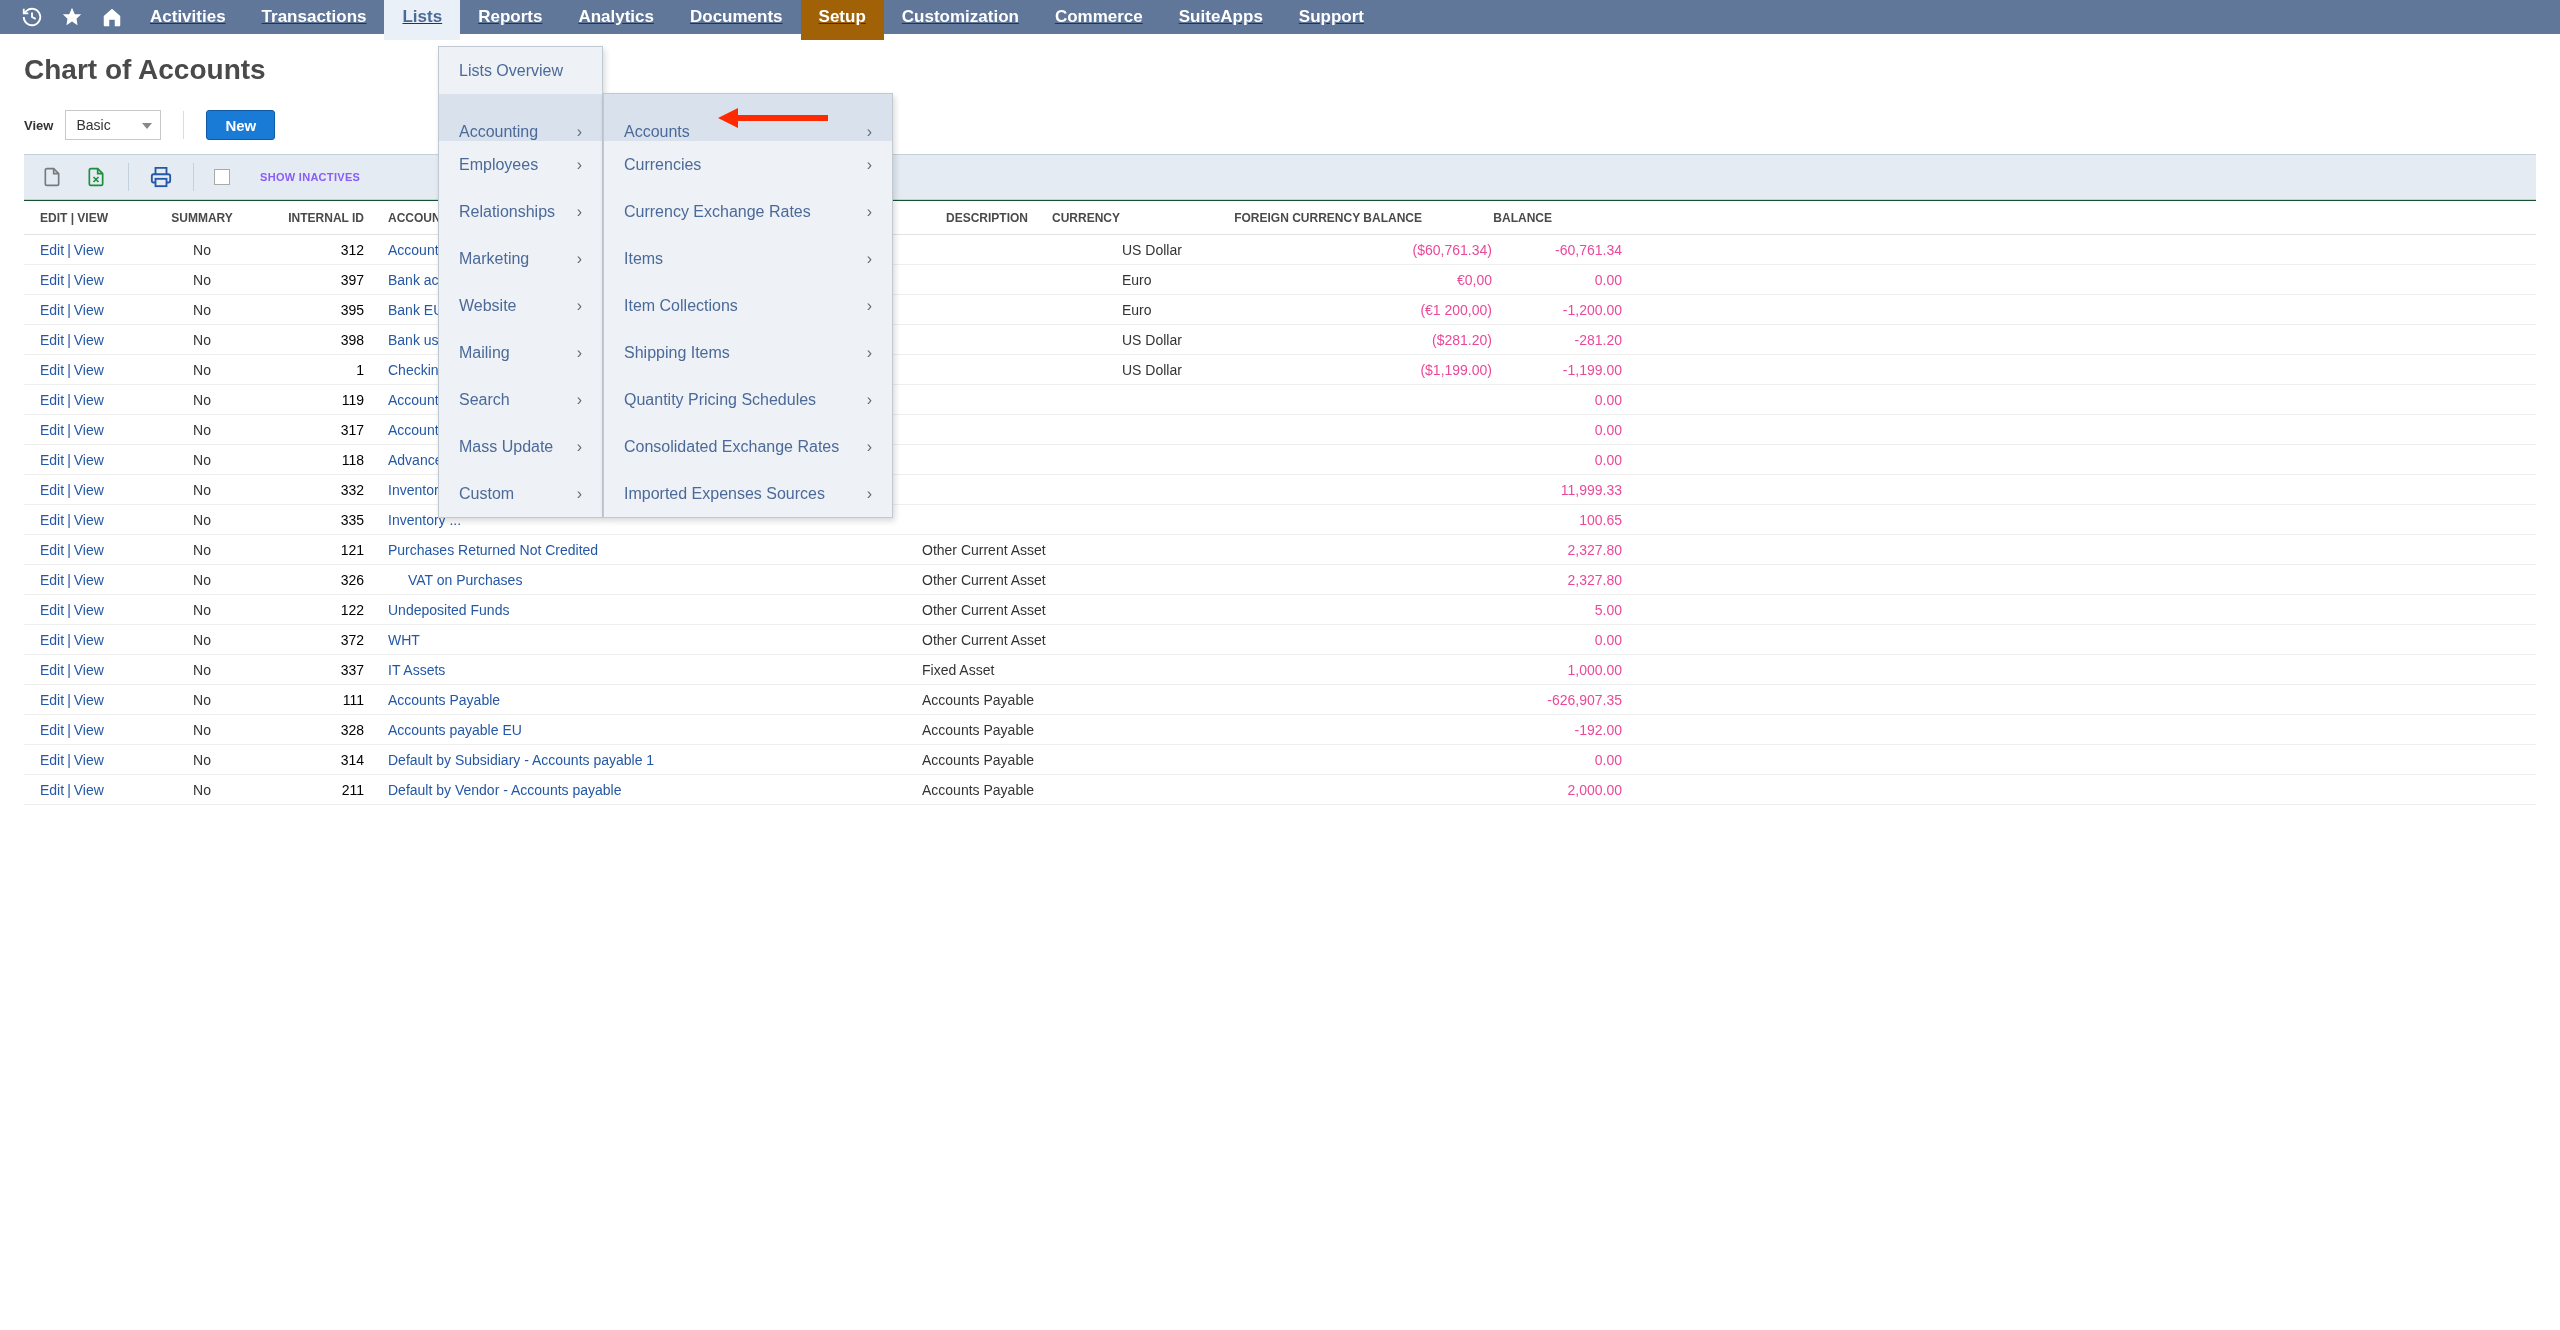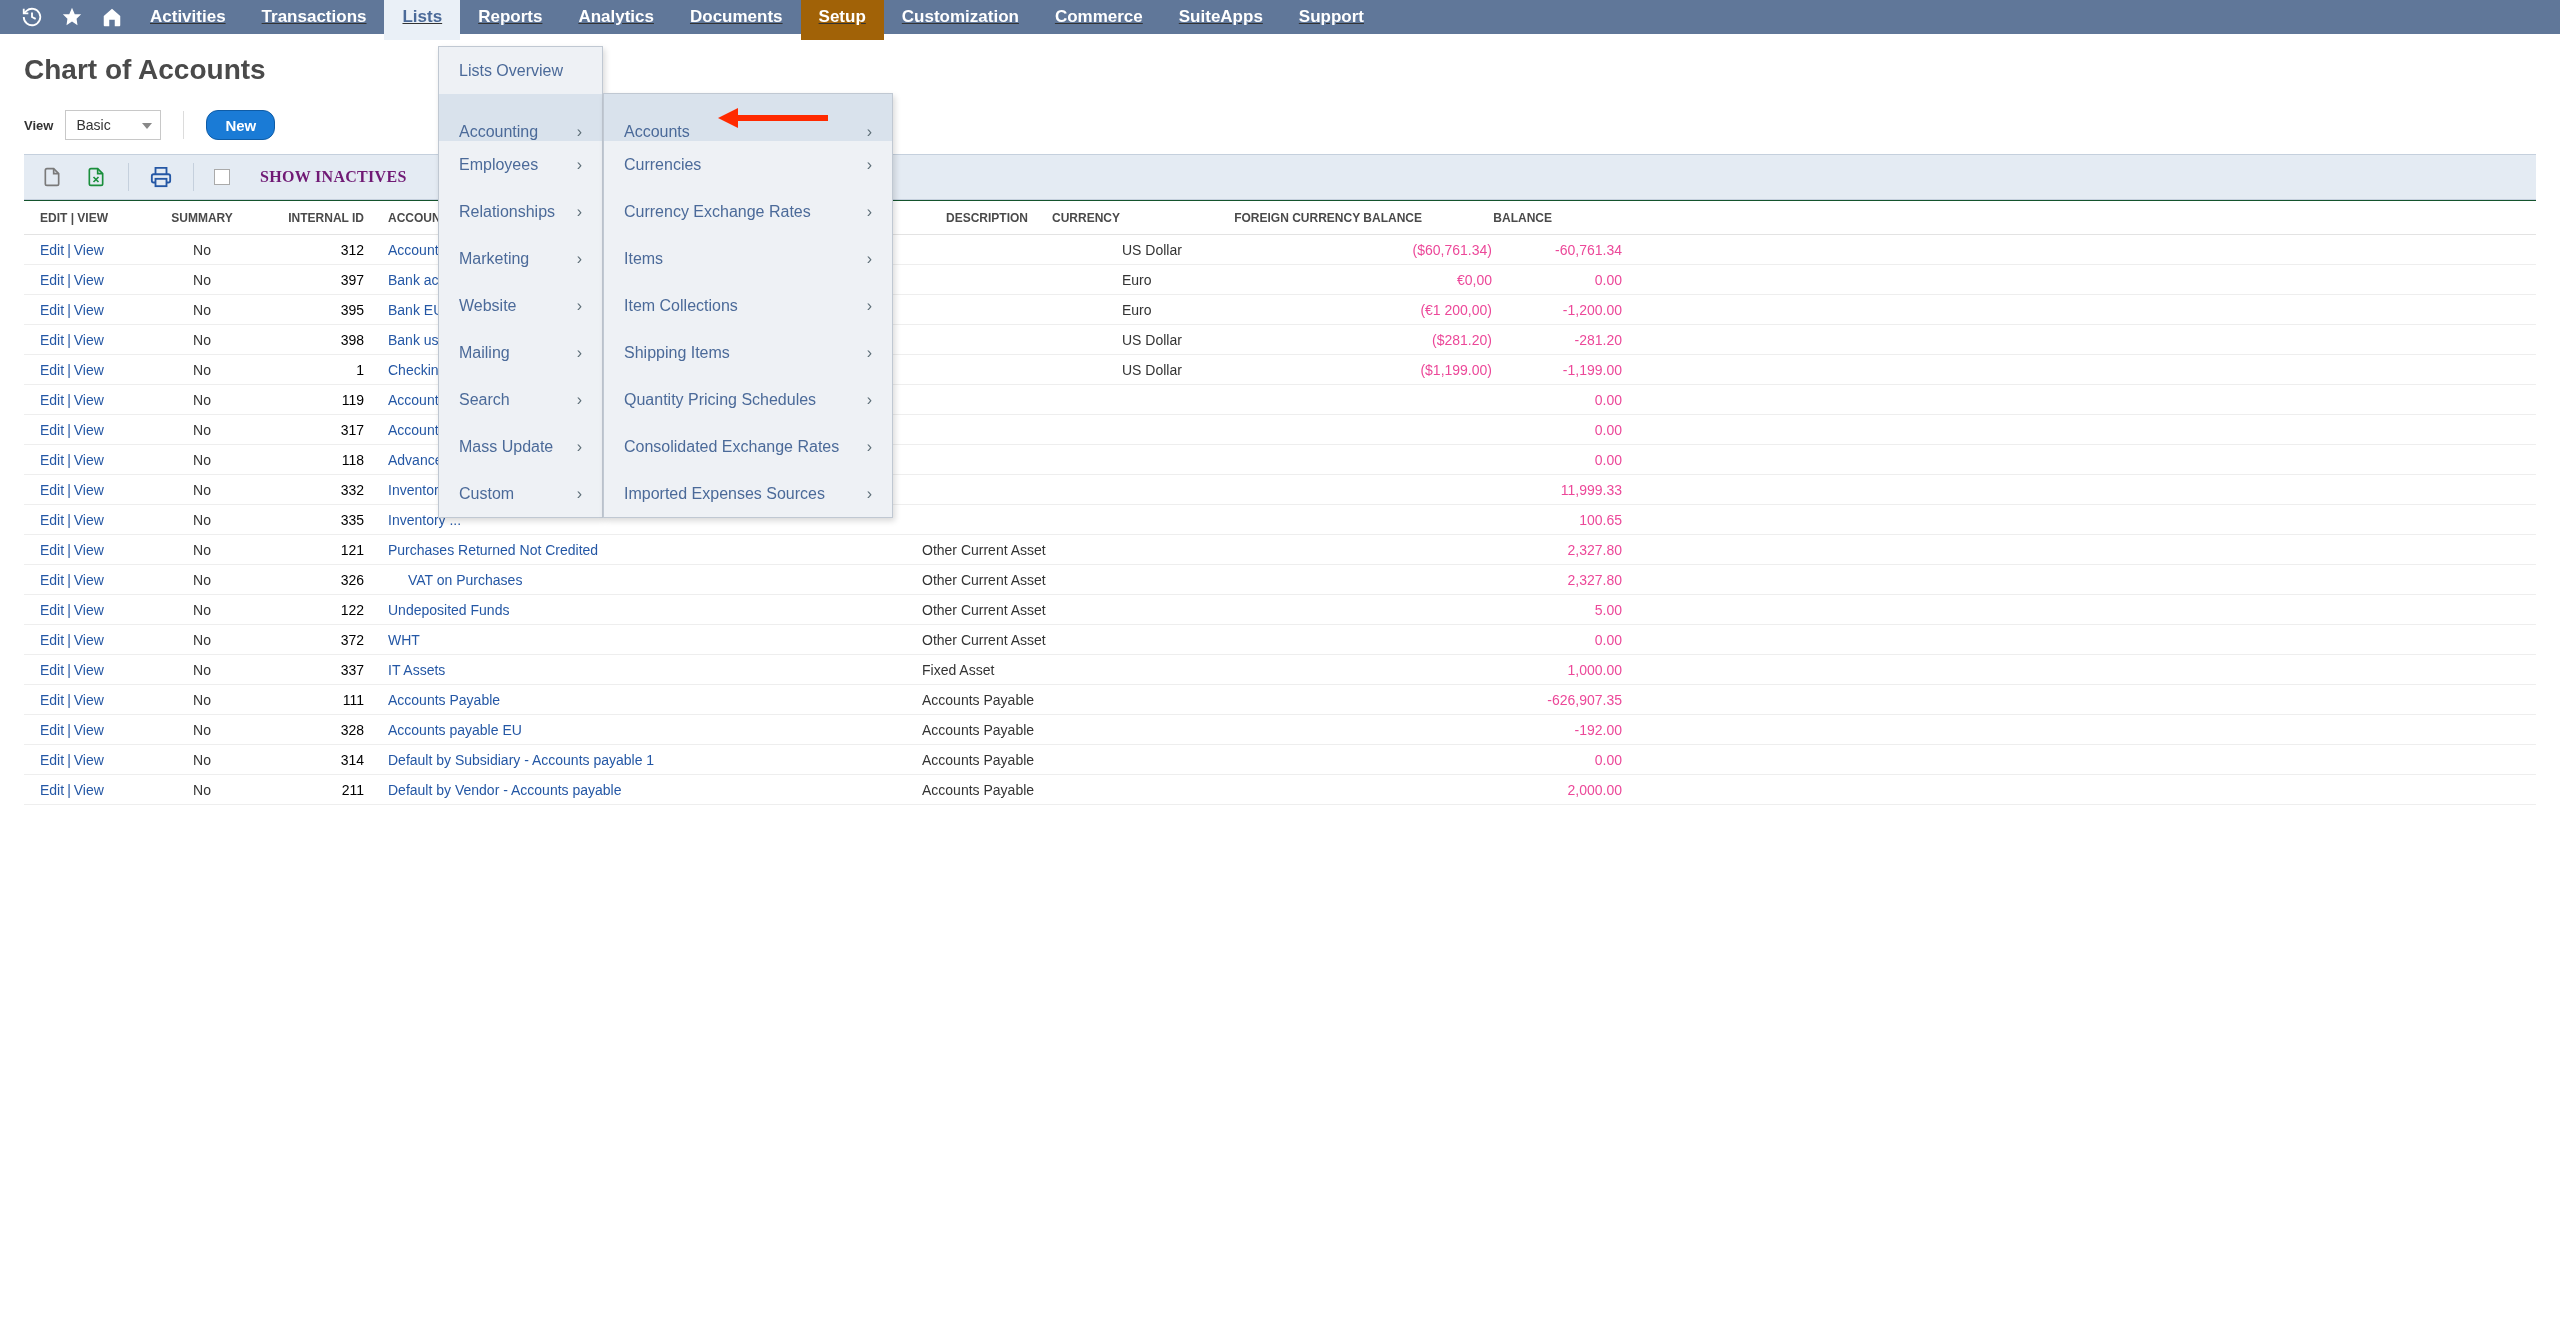--- a/index.html
+++ b/index.html
@@ -72,21 +72,21 @@
   top: 12px;
   border-left: 5px solid transparent;
   border-right: 5px solid transparent;
   border-top: 6px solid #888;
 }
 .vbar { width: 1px; height: 28px; background: #dcdcdc; margin: 0 14px;}
 .btn-new {
   background: #1a7bd6;
   color: #fff;
   border: 1px solid #0f5ca6;
-  border-radius: 12px;
+  border-radius: 3px;
   height: 30px;
   padding: 0 18px;
   font-size: 15px;
   font-weight: 600;
   cursor: pointer;
 }
 .toolbar {
   background: #e4ebf3;
   border-top: 1px solid #c5d0dd;
   border-bottom: 1px solid #c5d0dd;
@@ -95,21 +95,21 @@
   align-items: center;
   gap: 20px;
   padding: 0 16px;
   margin-top: 14px;
 }
 .tool-ico { display:flex; align-items:center; justify-content:center; width:24px;height:24px; color:#555; }
 .tool-sep { width:1px;height:28px;background:#c5d0dd;}
 .checkbox {
   width:16px;height:16px;border:1px solid #aaa;background:#fff;display:inline-block;margin-right:10px;
 }
-.show-inactives-label { font-size: 16px; font-weight:600; color:#701a75; letter-spacing:0.3px;font-family:Liberation Serif, serif;}
+.show-inactives-label { font-size: 11px; font-weight:600; color:#8b5cf6; letter-spacing:0.3px;}
 .table-wrap { border-top:1px solid #14532d; }
 .table-head {
   height: 34px;
   display:flex;
   align-items:center;
   color:#4a4a4a;
   font-size:12px;
   font-weight:600;
   padding: 0 8px;
   border-bottom:1px solid #e3e3e3;

